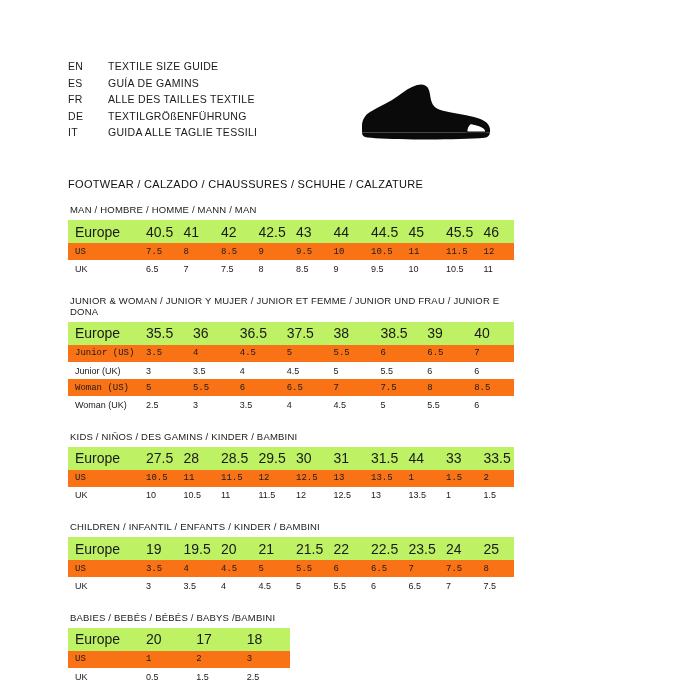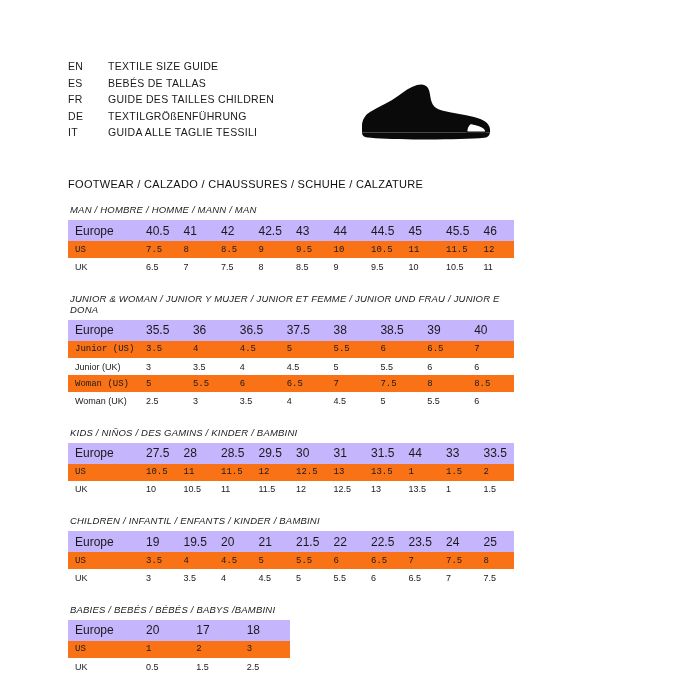--- a/index.html
+++ b/index.html
@@ -58,37 +58,36 @@
     margin: 18px 0 14px 0;
     color: #111;
   }
 
   
   .cat-label {
     font-size: 9.5px;
     letter-spacing: 0.2px;
     margin: 0 0 5px 2px;
     color: #1a1a1a;
-    font-style: italic;
   }
   .size-table {
     border-collapse: collapse;
     width: 100%;
     font-size: 9px;
     table-layout: fixed;
   }
   .size-table td {
     padding: 3.6px 0 3.6px 7px;
     border: 0;
     white-space: nowrap;
     color: #1a1a1a;
   }
   .size-table tr.head td {
-    background: #c4b5fd;
-    font-size: 12px;
+    background: #bef264;
+    font-size: 14px;
   }
   .size-table tr.alt td {
     background: #f97316;
     font-family: Liberation Mono, monospace;
   }
   .size-table tr td:first-child {
     width: 64px;
   }
   .block {
     margin-bottom: 17px;
@@ -105,25 +104,25 @@
 
   <div class="header">
     <table class="lang-table">
       <tbody>
         <tr>
           <td class="lang-code">EN</td>
           <td class="lang-title">TEXTILE SIZE GUIDE</td>
         </tr>
         <tr>
           <td class="lang-code">ES</td>
-          <td class="lang-title">BEBÉS DE TALLAS</td>
+          <td class="lang-title">GUÍA DE GAMINS</td>
         </tr>
         <tr>
           <td class="lang-code">FR</td>
-          <td class="lang-title">GUIDE DES TAILLES CHILDREN</td>
+          <td class="lang-title">ALLE DES TAILLES TEXTILE</td>
         </tr>
         <tr>
           <td class="lang-code">DE</td>
           <td class="lang-title">TEXTILGRÖßENFÜHRUNG</td>
         </tr>
         <tr>
           <td class="lang-code">IT</td>
           <td class="lang-title">GUIDA ALLE TAGLIE TESSILI</td>
         </tr>
       </tbody>

